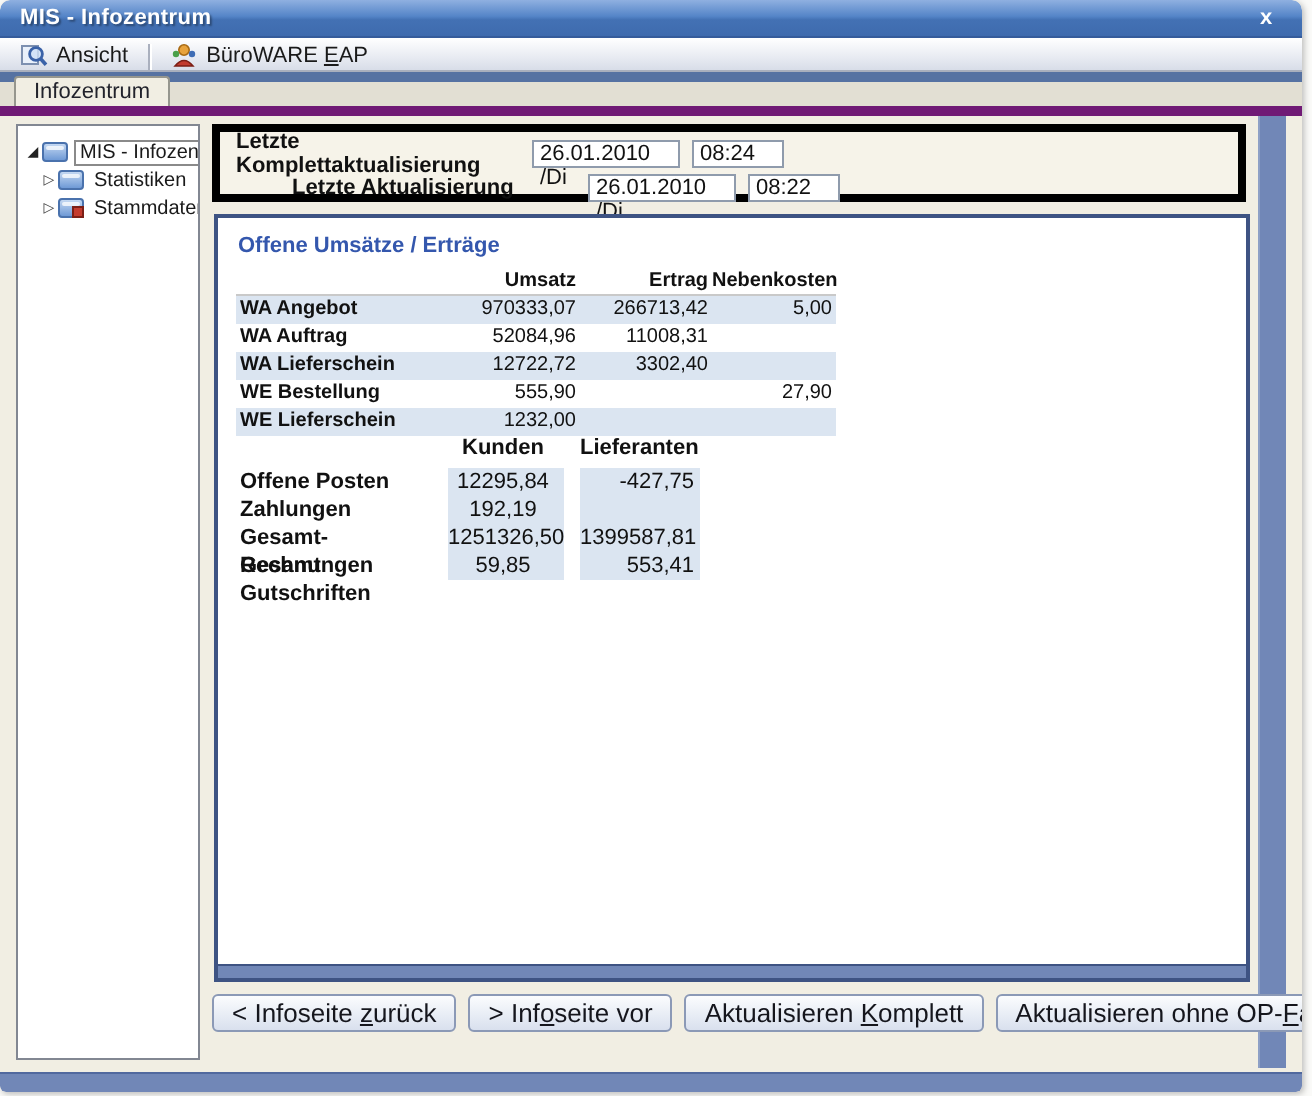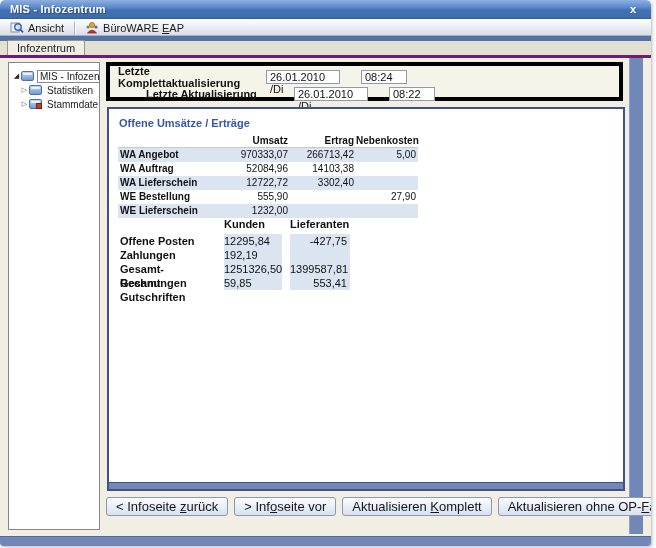--- a/index.html
+++ b/index.html
@@ -28,21 +28,21 @@
   .toolbar {
     position:absolute; left:0; top:19px; width:651px; height:17px;
     background:linear-gradient(#ffffff, #e8ebf2 60%, #d8dde8);
     border-bottom:1px solid #a9afbd; display:flex; align-items:flex-end; padding-left:4px;
   }
   .tbtn { display:flex; align-items:center; gap:4px; height:15px; padding:0 5px; font-size:11px; color:#1a1a1a; border:1px solid transparent; border-radius:2px; }
   .tsep { width:1px; height:13px; background:#aab0be; margin:0 4px; box-shadow:1px 0 0 #fff; }
   .u { text-decoration:underline; }
   
   .darkband { position:absolute; left:0; top:36px; width:651px; height:5px; background:#5672a2; }
-  .tabstrip { position:absolute; left:0; top:41px; width:651px; height:17px; background:#e2dfd3; border-bottom:3px solid #701a75; }
+  .tabstrip { position:absolute; left:0; top:41px; width:651px; height:17px; background:#e2dfd3; border-bottom:5px solid #701a75; }
   .tab {
     position:absolute; left:7px; bottom:0; height:15px; padding:0 9px; font-size:11px; line-height:15px;
     background:#f1eee3; color:#22232c; border:1px solid #96968e; border-bottom:none; border-radius:2px 2px 0 0;
   }
   
   .content { position:absolute; left:0; top:58px; width:651px; height:478px; background:#f1eee3; }
   .bottomband { position:absolute; left:0; top:536px; width:651px; height:10px; background:#7187b7; border-top:1px solid #51699e; border-radius:0 0 3px 3px; }
   .vscroll { position:absolute; left:629px; top:0; width:14px; height:476px; background:#7187b7; border-left:1px solid #8ea0c6; }
   
   .tree-panel { position:absolute; left:8px; top:4px; width:92px; height:468px; background:#ffffff; border:1px solid #828792; padding-top:6px; font-size:10px; }
@@ -57,40 +57,40 @@
   .tree-icon.pencil::after { content:""; position:absolute; right:-1px; bottom:-1px; width:4px; height:4px; background:#c43b2e; border:1px solid #7c1f16; }
   .tree-label { color:#1a1a1a; padding:0 2px; }
   .tree-label.focus { border:1px solid #8a8a8a; background:#ffffff; }
   
   .info-box { position:absolute; left:106px; top:4px; width:517px; height:39px; background:#f6f3e9; border:4px solid #000000; }
   .info-row { position:absolute; left:8px; height:14px; display:flex; align-items:center; font-size:11px; }
   .info-row.r1 { top:4px; } .info-row.r2 { top:21px;padding-left:28px; }
   .info-label { font-weight:bold; color:#111; width:148px; }
   .field { background:#ffffff; border:1px solid #8f9bac; font-size:11px; color:#111; height:14px; line-height:12px; padding:0 3px; }
   .field.date { width:74px; margin-left:0; }
-  .field.time { width:46px; margin-left:21px; }
+  .field.time { width:46px; margin-left:6px; }
   
   .main-panel { position:absolute; left:107px; top:49px; width:518px; height:384px; background:#ffffff; border:2px solid #3e5383; }
   .panel-title { position:absolute; left:10px; top:8px; font-size:11px; font-weight:bold; color:#3457ad; }
   .hbar { position:absolute; left:0; bottom:0; width:100%; height:7px; background:#7187b7; border-top:1px solid #3e5383; }
   
   .table1 { position:absolute; left:9px; top:24px; width:300px; font-size:10px; color:#111; }
   .t1-row { display:flex; height:14px; line-height:14px; }
   .t1-row.head { height:15px; line-height:15px; font-weight:bold; border-bottom:1px solid #c9c9c9; }
   .t1-row.stripe { background:#dbe5f1; }
   .t1-label { width:116px; font-weight:bold; padding-left:2px; }
   .t1-c1 { width:56px; text-align:right; padding-right:2px; }
   .t1-c2 { width:66px; text-align:right; padding-right:2px; }
   .t1-c3 { width:62px; text-align:right; padding-right:2px; }
   
   .table2 { position:absolute; left:9px; top:108px; font-size:11px; color:#111; }
   .t2-row { display:flex; height:14px; line-height:14px; }
   .t2-row.head { height:15px; line-height:15px; font-weight:bold; margin-bottom:2px; }
   .t2-label { width:106px; font-weight:bold; padding-left:2px; }
-  .t2-c1 { width:58px; text-align:left; padding-right:3px; }
+  .t2-c1 { width:58px; text-align:center; padding-right:3px; }
   .t2-gap { width:8px; }
   .t2-c2 { width:60px; text-align:right; padding-right:3px; }
   .t2-row.data .t2-c1, .t2-row.data .t2-c2 { background:#dbe5f1; }
   
   .button-row { position:absolute; left:106px; top:439px; display:flex; gap:6px; }
   .btn {
     height:19px; padding:0 9px; font-size:13px; line-height:17px; color:#15161d;
     background:linear-gradient(#fbfcfe, #e8edf5 55%, #d9e0ee); border:1px solid #8b99b6; border-radius:3px;
     white-space:nowrap; cursor:default;
   }
@@ -182,21 +182,21 @@
         </div>
         <div class="t1-row stripe">
           <span class="t1-label">WA Angebot</span>
           <span class="t1-c1">970333,07</span>
           <span class="t1-c2">266713,42</span>
           <span class="t1-c3">5,00</span>
         </div>
         <div class="t1-row">
           <span class="t1-label">WA Auftrag</span>
           <span class="t1-c1">52084,96</span>
-          <span class="t1-c2">14103,38</span>
+          <span class="t1-c2">11008,31</span>
           <span class="t1-c3"></span>
         </div>
         <div class="t1-row stripe">
           <span class="t1-label">WA Lieferschein</span>
           <span class="t1-c1">12722,72</span>
           <span class="t1-c2">3302,40</span>
           <span class="t1-c3"></span>
         </div>
         <div class="t1-row">
           <span class="t1-label">WE Bestellung</span>

